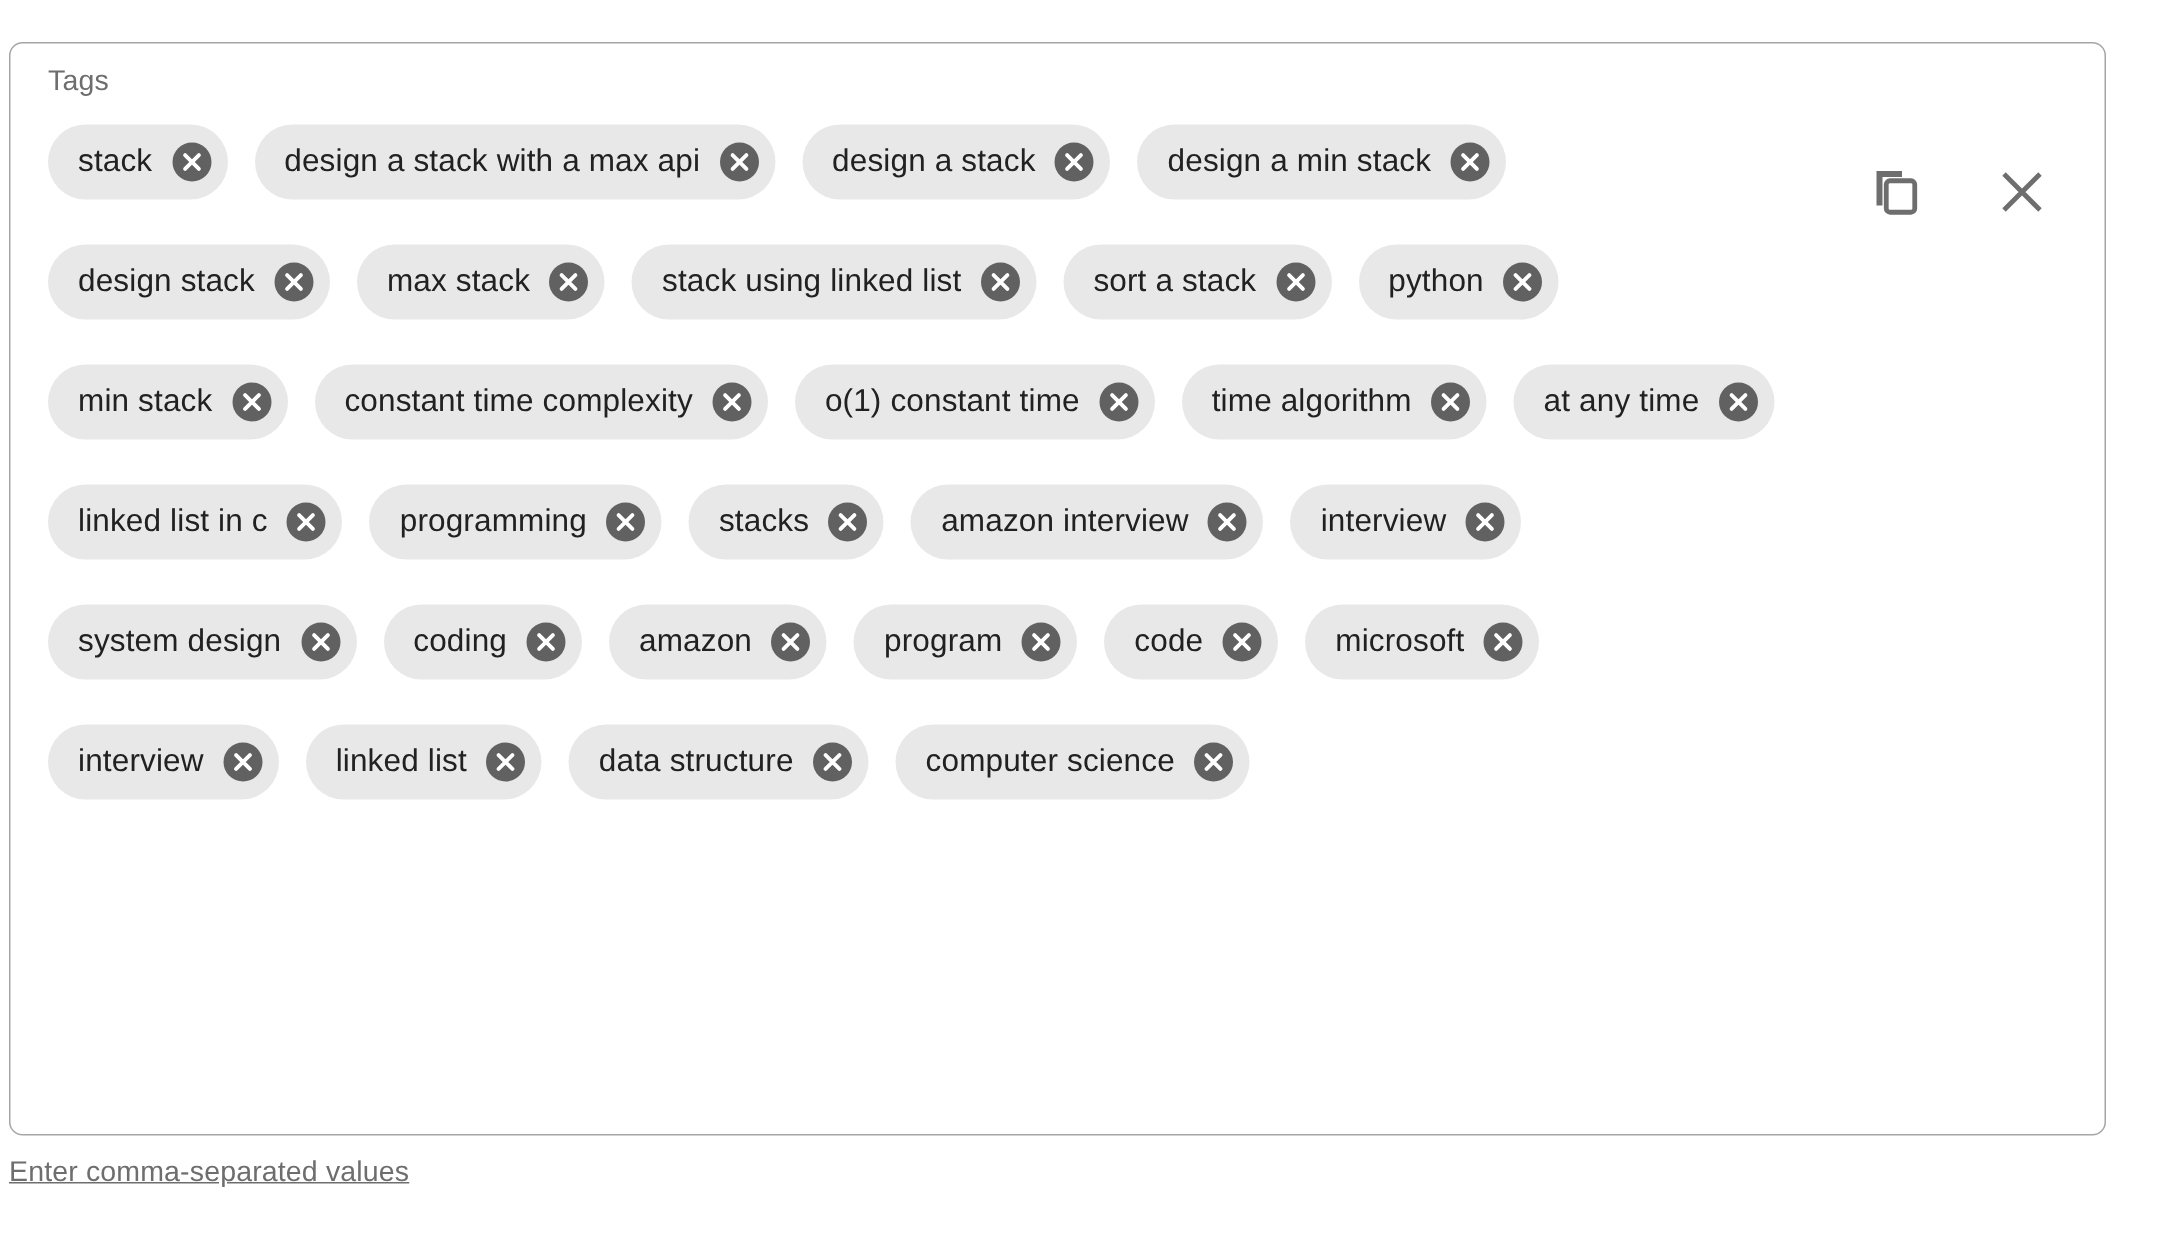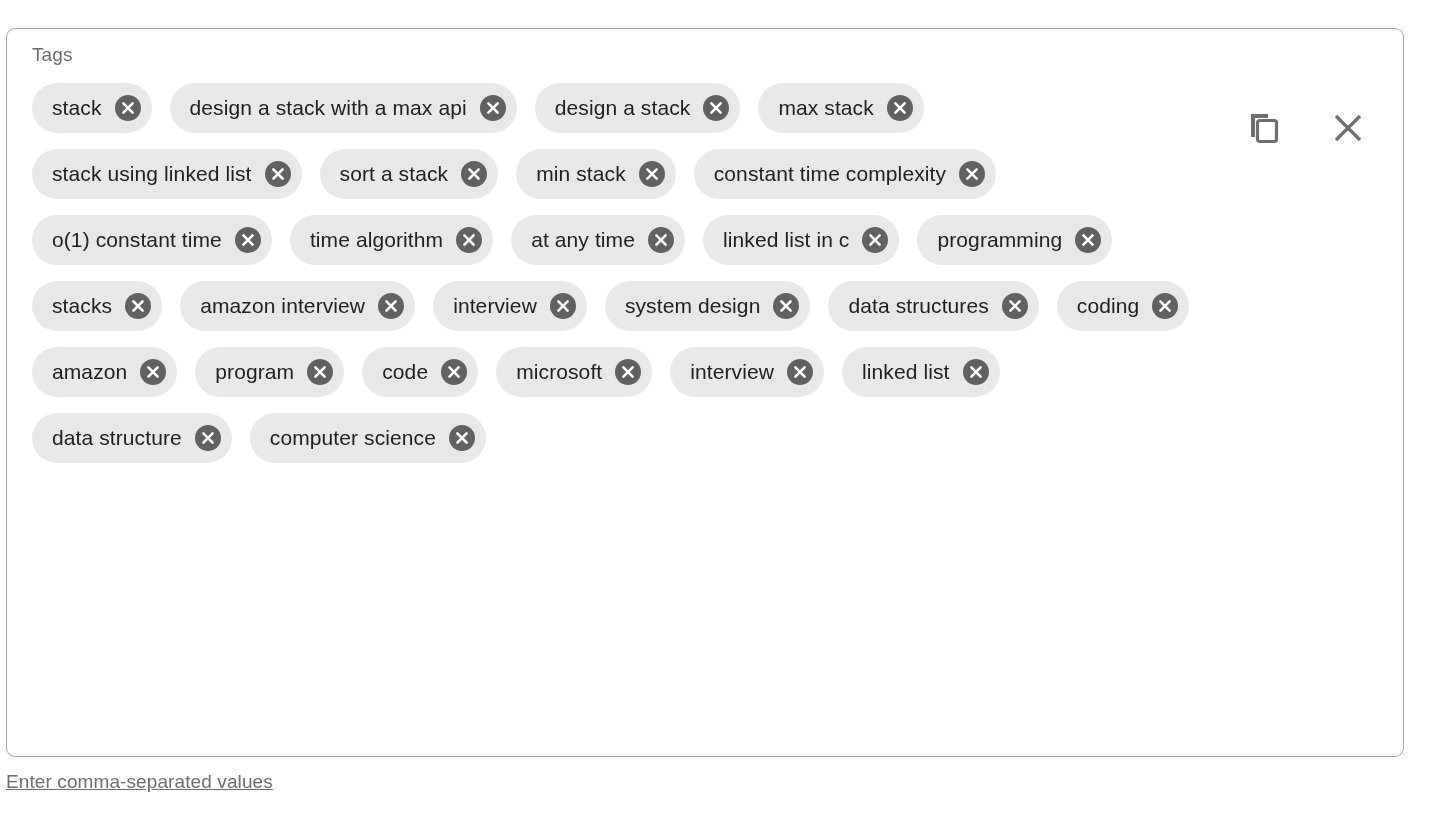--- a/index.html
+++ b/index.html
@@ -56,21 +56,21 @@
     flex-wrap: wrap;
     align-content: flex-start;
   }
 
   .chip {
     display: inline-flex;
     align-items: center;
     height: 50px;
     box-sizing: border-box;
     padding: 0 11px 0 20px;
-    margin: 0 18px 16px 0;
+    margin: 0 18px 30px 0;
     background: #e8e8e8;
     border-radius: 25px;
     cursor: default;
     text-align: center;
   }
 
   .chip-label {
     font-size: 21px;
     line-height: 24px;
     color: #212121;
@@ -152,20 +152,36 @@
         </div>
         <div class="chip">
           <span class="chip-label">design a stack</span>
           <span class="chip-remove">
             <svg width="26" height="26" viewBox="0 0 26 26">
               <path d="M8.4 8.4 L17.6 17.6 M17.6 8.4 L8.4 17.6" stroke="#ffffff" stroke-width="2.6" stroke-linecap="round"></path>
             </svg>
           </span>
         </div>
         <div class="chip">
+          <span class="chip-label">design a min stack</span>
+          <span class="chip-remove">
+            <svg width="26" height="26" viewBox="0 0 26 26">
+              <path d="M8.4 8.4 L17.6 17.6 M17.6 8.4 L8.4 17.6" stroke="#ffffff" stroke-width="2.6" stroke-linecap="round"></path>
+            </svg>
+          </span>
+        </div>
+        <div class="chip">
+          <span class="chip-label">design stack</span>
+          <span class="chip-remove">
+            <svg width="26" height="26" viewBox="0 0 26 26">
+              <path d="M8.4 8.4 L17.6 17.6 M17.6 8.4 L8.4 17.6" stroke="#ffffff" stroke-width="2.6" stroke-linecap="round"></path>
+            </svg>
+          </span>
+        </div>
+        <div class="chip">
           <span class="chip-label">max stack</span>
           <span class="chip-remove">
             <svg width="26" height="26" viewBox="0 0 26 26">
               <path d="M8.4 8.4 L17.6 17.6 M17.6 8.4 L8.4 17.6" stroke="#ffffff" stroke-width="2.6" stroke-linecap="round"></path>
             </svg>
           </span>
         </div>
         <div class="chip">
           <span class="chip-label">stack using linked list</span>
           <span class="chip-remove">
@@ -176,20 +192,28 @@
         </div>
         <div class="chip">
           <span class="chip-label">sort a stack</span>
           <span class="chip-remove">
             <svg width="26" height="26" viewBox="0 0 26 26">
               <path d="M8.4 8.4 L17.6 17.6 M17.6 8.4 L8.4 17.6" stroke="#ffffff" stroke-width="2.6" stroke-linecap="round"></path>
             </svg>
           </span>
         </div>
         <div class="chip">
+          <span class="chip-label">python</span>
+          <span class="chip-remove">
+            <svg width="26" height="26" viewBox="0 0 26 26">
+              <path d="M8.4 8.4 L17.6 17.6 M17.6 8.4 L8.4 17.6" stroke="#ffffff" stroke-width="2.6" stroke-linecap="round"></path>
+            </svg>
+          </span>
+        </div>
+        <div class="chip">
           <span class="chip-label">min stack</span>
           <span class="chip-remove">
             <svg width="26" height="26" viewBox="0 0 26 26">
               <path d="M8.4 8.4 L17.6 17.6 M17.6 8.4 L8.4 17.6" stroke="#ffffff" stroke-width="2.6" stroke-linecap="round"></path>
             </svg>
           </span>
         </div>
         <div class="chip">
           <span class="chip-label">constant time complexity</span>
           <span class="chip-remove">
@@ -257,28 +281,20 @@
         <div class="chip">
           <span class="chip-label">interview</span>
           <span class="chip-remove">
             <svg width="26" height="26" viewBox="0 0 26 26">
               <path d="M8.4 8.4 L17.6 17.6 M17.6 8.4 L8.4 17.6" stroke="#ffffff" stroke-width="2.6" stroke-linecap="round"></path>
             </svg>
           </span>
         </div>
         <div class="chip">
           <span class="chip-label">system design</span>
-          <span class="chip-remove">
-            <svg width="26" height="26" viewBox="0 0 26 26">
-              <path d="M8.4 8.4 L17.6 17.6 M17.6 8.4 L8.4 17.6" stroke="#ffffff" stroke-width="2.6" stroke-linecap="round"></path>
-            </svg>
-          </span>
-        </div>
-        <div class="chip">
-          <span class="chip-label">data structures</span>
           <span class="chip-remove">
             <svg width="26" height="26" viewBox="0 0 26 26">
               <path d="M8.4 8.4 L17.6 17.6 M17.6 8.4 L8.4 17.6" stroke="#ffffff" stroke-width="2.6" stroke-linecap="round"></path>
             </svg>
           </span>
         </div>
         <div class="chip">
           <span class="chip-label">coding</span>
           <span class="chip-remove">
             <svg width="26" height="26" viewBox="0 0 26 26">

